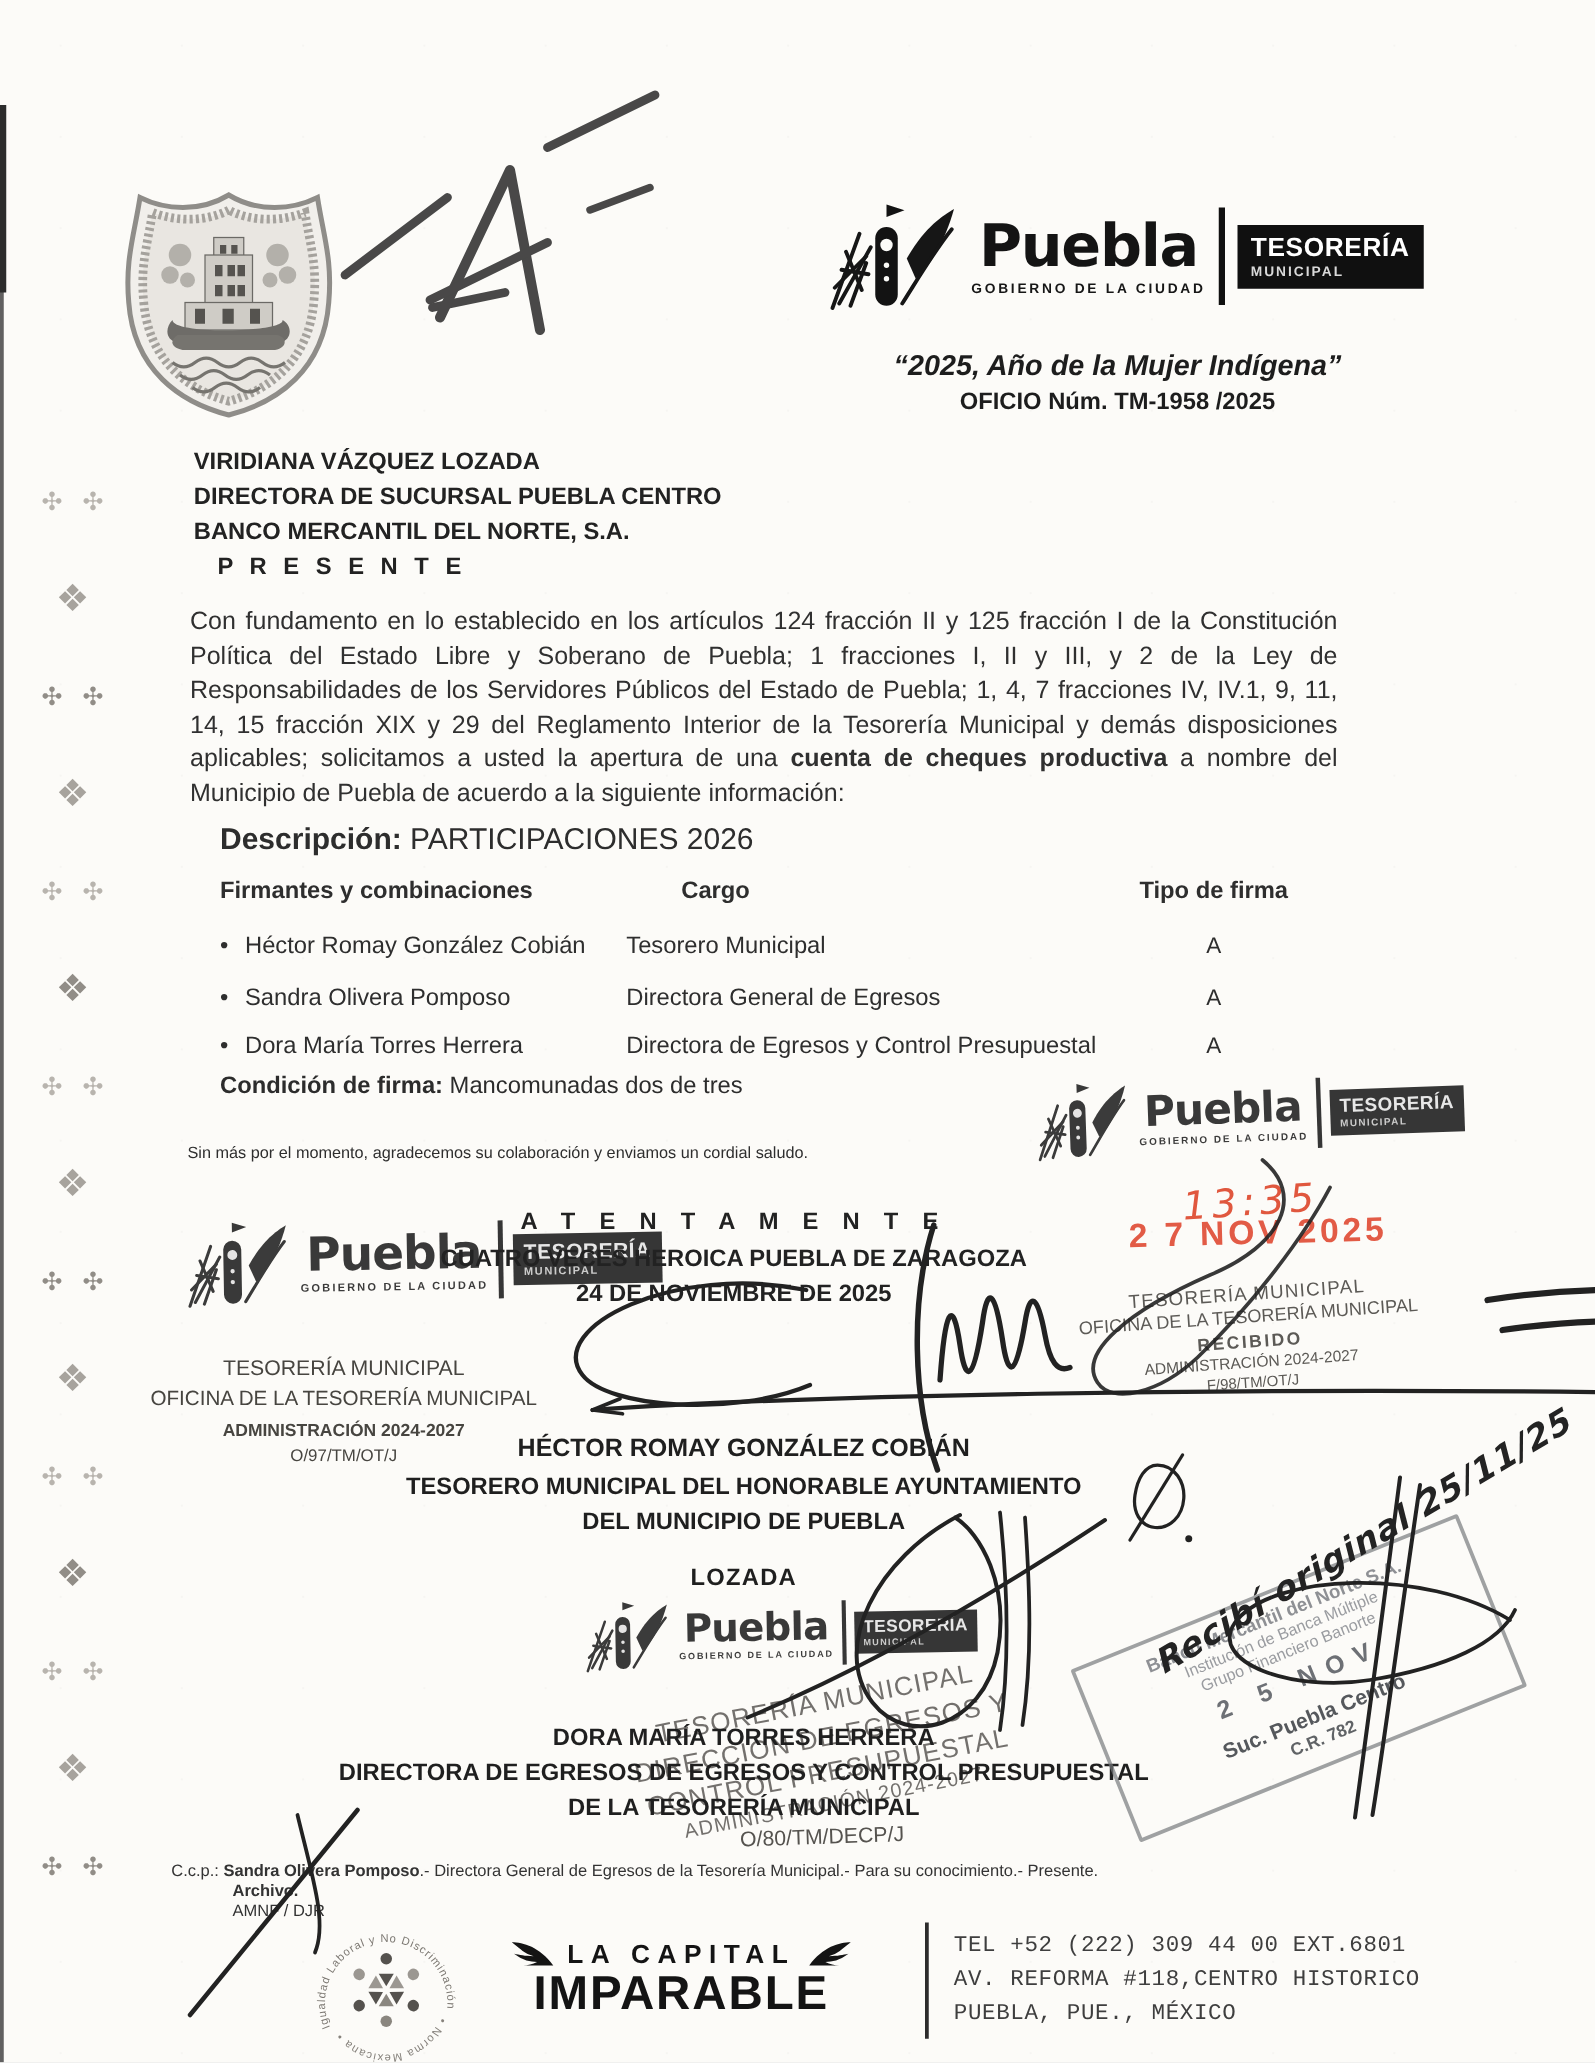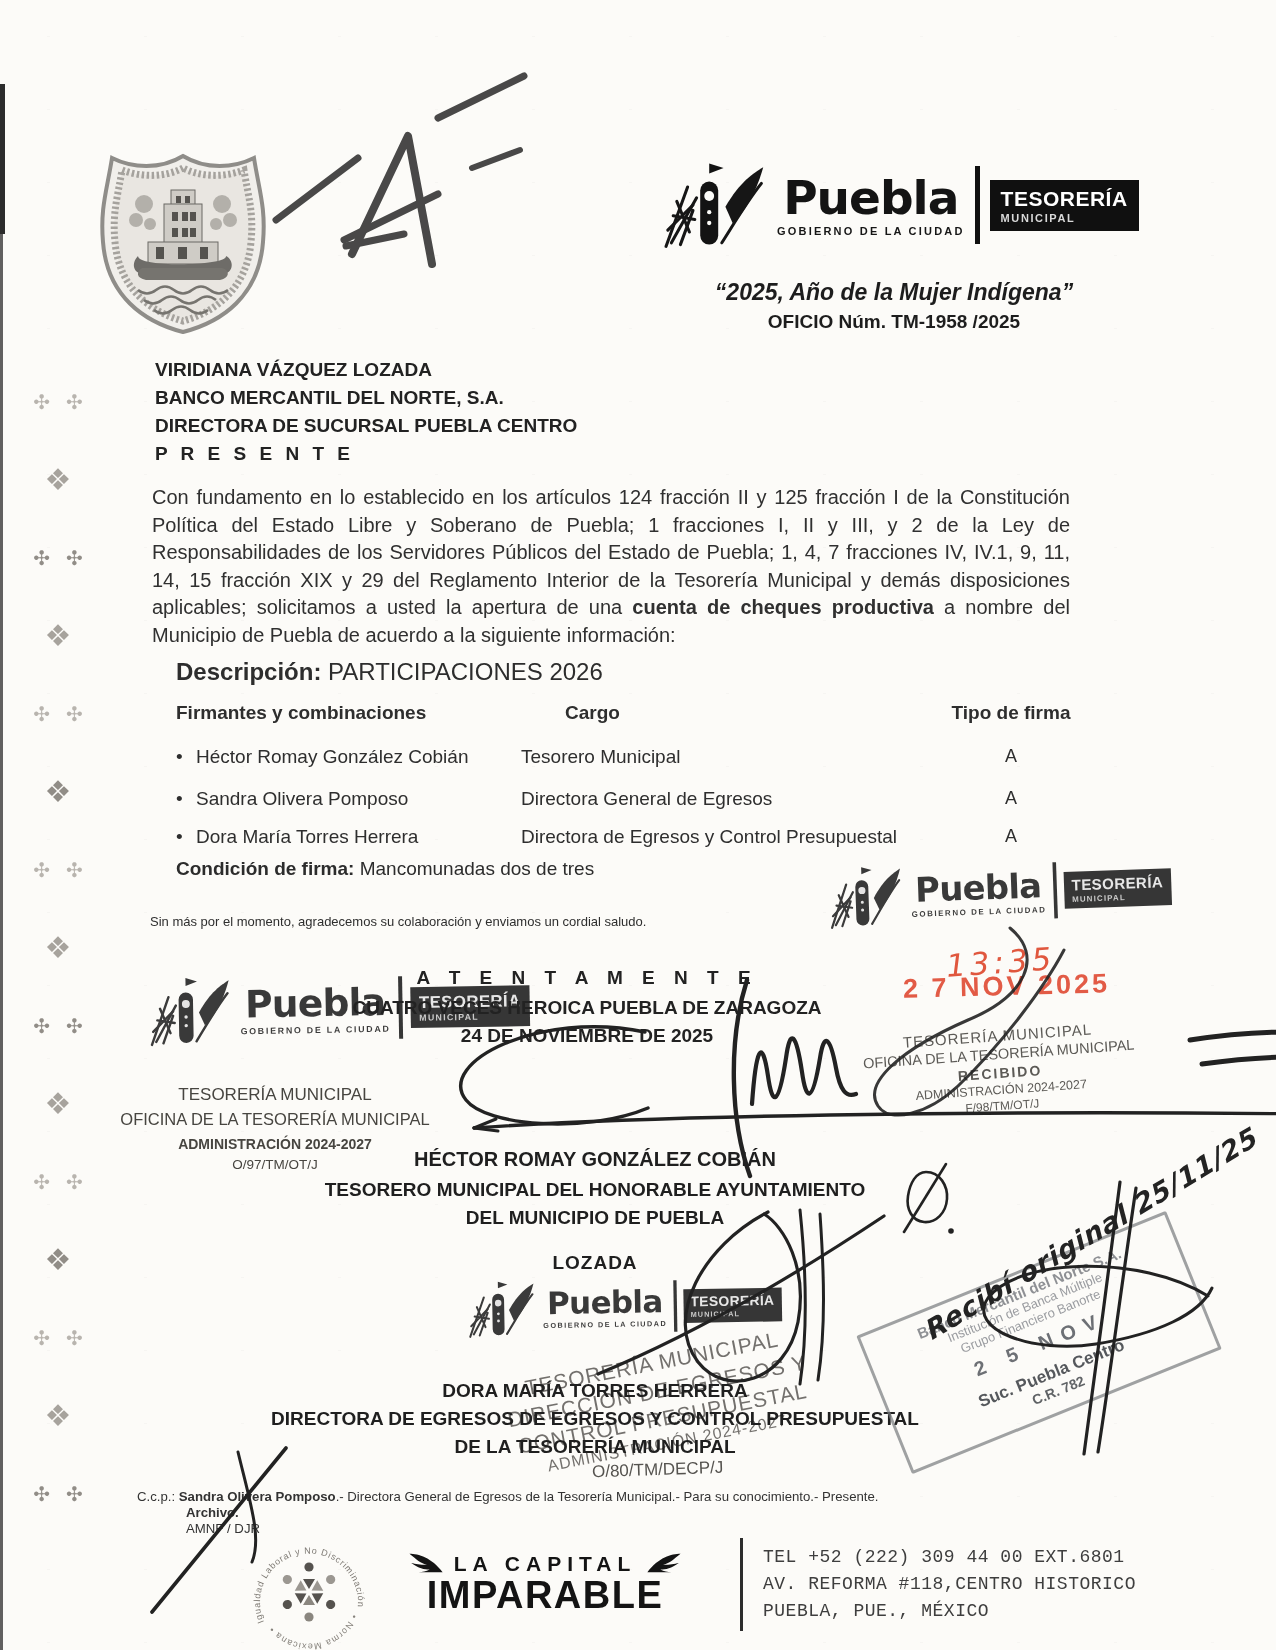--- a/index.html
+++ b/index.html
@@ -31,27 +31,27 @@
   .pl-bar{width:5px;height:78px;background:#101010;}
   .pl-box{background:#101010;color:#fff;padding:8px 11px 7px;line-height:1;}
   .pl-tes{font-size:21px;font-weight:700;letter-spacing:.5px;}
   .pl-mun{font-size:11px;font-weight:700;letter-spacing:1.6px;color:#d9d9d9;margin-top:4px;}
   .stamped{filter:grayscale(1) contrast(.8);opacity:.92;}
 
   .motto{left:700px;top:279px;width:388px;font-size:23px;font-weight:700;font-style:italic;text-align:center;color:#1d1d1d;}
   .oficio{left:700px;top:311px;width:388px;font-size:19px;font-weight:700;text-align:center;color:#1d1d1d;}
 
   .addr{left:155px;top:356px;font-size:19px;font-weight:700;line-height:28px;color:#222;}
-  .addr .sal{letter-spacing:4px;}
+  .addr .sal{letter-spacing:4px;margin-left:19px;}
 
   .para{left:152px;top:484px;width:918px;font-size:20px;line-height:27.5px;color:#303030;}
 
   .desc{left:176px;top:658px;font-size:24px;color:#2d2d2d;}
 
-  .thead,.trow{left:176px;width:880px;display:grid;grid-template-columns:325px 405px 130px;font-size:19px;color:#2e2e2e;gap:20px;}
+  .thead,.trow{left:176px;width:880px;display:grid;grid-template-columns:325px 405px 130px;font-size:19px;color:#2e2e2e;}
   .thead{top:702px;font-weight:700;}
   .thead .c2{padding-left:44px;}
   .thead .c3{text-align:center;}
   .trow .c3{text-align:center;font-size:18px;}
   .bullet{display:inline-block;width:20px;}
 
   .cond{left:176px;top:858px;font-size:19px;color:#2c2c2c;}
   .farewell{left:150px;top:914px;font-size:13px;color:#2e2e2e;z-index:10;}
 
   .atent{left:292px;width:590px;text-align:center;font-weight:700;color:#222;z-index:10;}
@@ -245,22 +245,22 @@
       <div class="pl-tes">TESORERÍA</div>
       <div class="pl-mun">MUNICIPAL</div>
     </div>
   </div>
 
   <div class="abs motto">“2025, Año de la Mujer Indígena”</div>
   <div class="abs oficio">OFICIO Núm. TM-1958 /2025</div>
 
   <div class="abs addr">
     <div>VIRIDIANA VÁZQUEZ LOZADA</div>
+    <div>DIRECTORA DE SUCURSAL PUEBLA CENTRO</div>
     <div>BANCO MERCANTIL DEL NORTE, S.A.</div>
-    <div>DIRECTORA DE SUCURSAL PUEBLA CENTRO</div>
     <div class="sal">P R E S E N T E</div>
   </div>
 
   <div class="abs para jst"><span>Con fundamento en lo establecido en los artículos 124 fracción II y 125 fracción I de la Constitución Política del Estado Libre y Soberano de Puebla; 1 fracciones I, II y III, y 2 de la Ley de Responsabilidades de los Servidores Públicos del Estado de Puebla; 1, 4, 7 fracciones IV, IV.1, 9, 11, 14, 15 fracción XIX y 29 del Reglamento Interior de la Tesorería Municipal y demás disposiciones aplicables; solicitamos a usted la apertura de una </span><span class="b">cuenta de cheques productiva</span><span> a nombre del Municipio de Puebla de acuerdo a la siguiente información:</span></div>
 
   <div class="abs desc">
     <span class="b">Descripción:</span>
     <span>PARTICIPACIONES 2026</span>
   </div>
 

